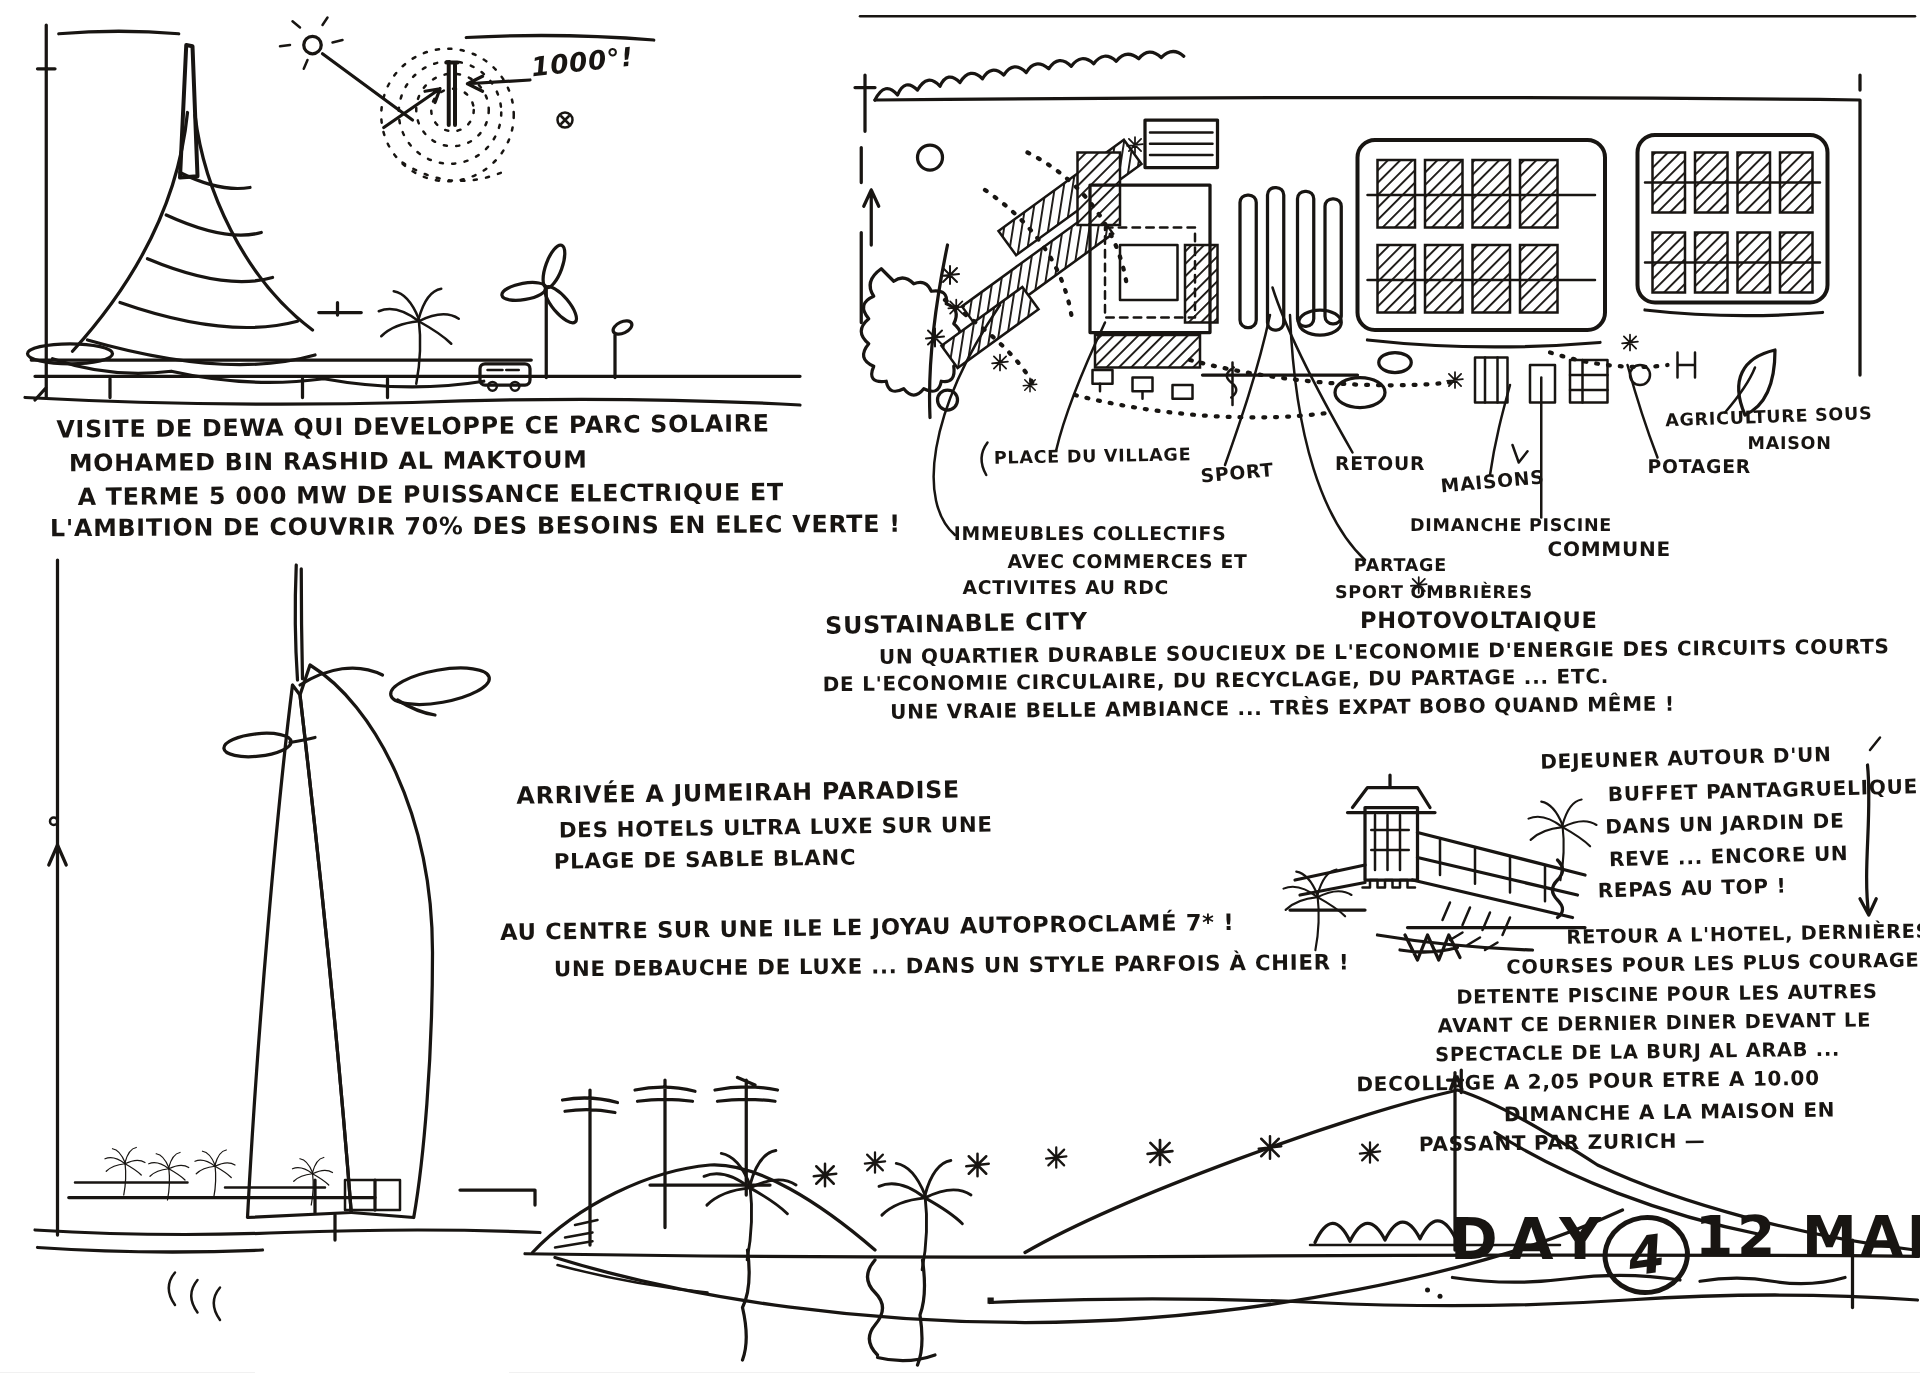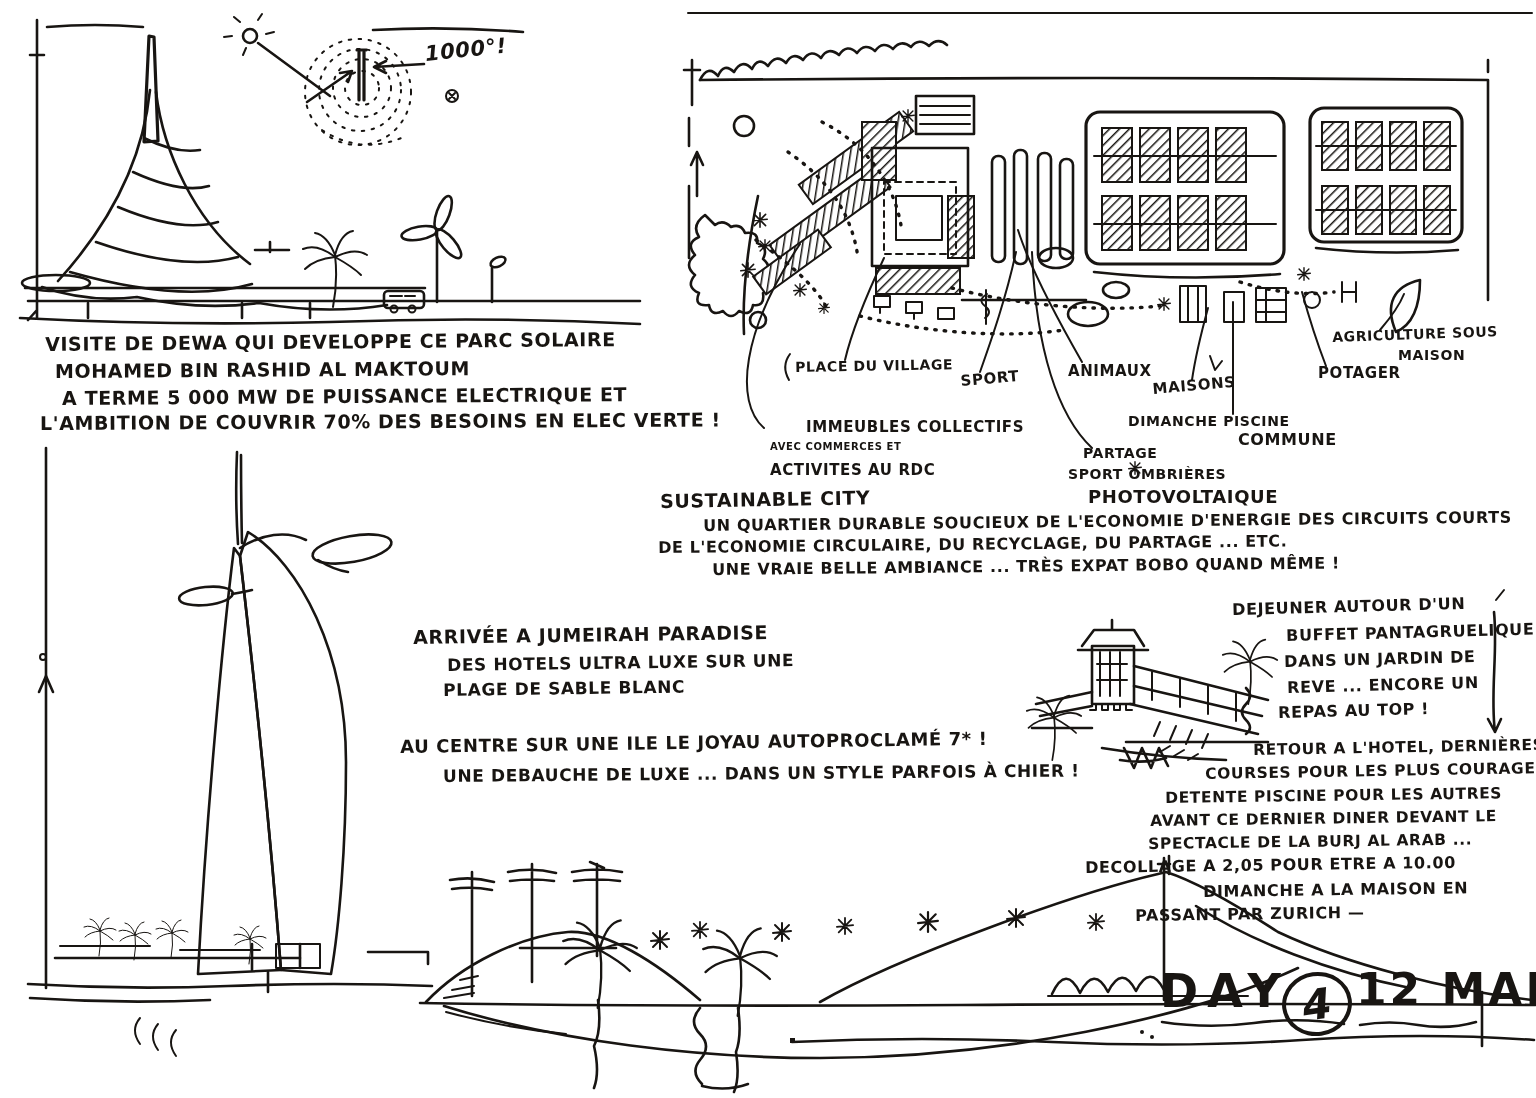--- a/index.html
+++ b/index.html
@@ -285,29 +285,29 @@
 </svg>
 
 <div class="hw" style="left:45px;top:335px;font-size:19px;transform:rotate(-0.5deg);">VISITE DE DEWA QUI DEVELOPPE CE PARC SOLAIRE</div>
 <div class="hw" style="left:55px;top:362px;font-size:19px;transform:rotate(-0.4deg);">MOHAMED BIN RASHID AL MAKTOUM</div>
 <div class="hw" style="left:62px;top:389px;font-size:19px;transform:rotate(-0.4deg);">A TERME 5 000 MW DE PUISSANCE ELECTRIQUE ET</div>
 <div class="hw" style="left:40px;top:414px;font-size:19px;transform:rotate(-0.3deg);">L'AMBITION DE COUVRIR 70% DES BESOINS EN ELEC VERTE !</div>
 <div class="hw" style="left:424px;top:44px;font-size:21px;font-style:italic;transform:rotate(-6deg);">1000°!</div>
 
 <div class="hw" style="left:795px;top:360px;font-size:14px;transform:rotate(-1deg);">PLACE DU VILLAGE</div>
 <div class="hw" style="left:960px;top:374px;font-size:15px;transform:rotate(-5deg);">SPORT</div>
-<div class="hw" style="left:1068px;top:364px;font-size:15px;">ANIMAUX</div>
+<div class="hw" style="left:1068px;top:364px;font-size:15px;">RETOUR</div>
 <div class="hw" style="left:1152px;top:382px;font-size:15px;transform:rotate(-5deg);">MAISONS</div>
 <div class="hw" style="left:1128px;top:414px;font-size:14px;">DIMANCHE PISCINE</div>
 <div class="hw" style="left:1238px;top:432px;font-size:16px;">COMMUNE</div>
 <div class="hw" style="left:1318px;top:366px;font-size:15px;text-align:center;">POTAGER</div>
 <div class="hw" style="left:1332px;top:330px;font-size:14px;transform:rotate(-2deg);">AGRICULTURE SOUS</div>
 <div class="hw" style="left:1398px;top:348px;font-size:14px;">MAISON</div>
-<div class="hw" style="left:763px;top:420px;font-size:15px;margin-left:43px;">IMMEUBLES COLLECTIFS</div>
-<div class="hw" style="left:770px;top:442px;font-size:10px;">AVEC COMMERCES ET</div>
+<div class="hw" style="left:763px;top:420px;font-size:15px;">IMMEUBLES COLLECTIFS</div>
+<div class="hw" style="left:806px;top:442px;font-size:15px;">AVEC COMMERCES ET</div>
 <div class="hw" style="left:770px;top:463px;font-size:15px;text-align:right;">ACTIVITES AU RDC</div>
 <div class="hw" style="left:1083px;top:446px;font-size:14px;">PARTAGE</div>
 <div class="hw" style="left:1068px;top:467px;font-size:14px;">SPORT OMBRIÈRES</div>
 <div class="hw" style="left:1088px;top:488px;font-size:18px;">PHOTOVOLTAIQUE</div>
 
 <div class="hw" style="left:660px;top:492px;font-size:19px;transform:rotate(-1deg);">SUSTAINABLE CITY</div>
 <div class="hw" style="left:703px;top:518px;font-size:16px;transform:rotate(-0.6deg);">UN QUARTIER DURABLE SOUCIEUX DE L'ECONOMIE D'ENERGIE DES CIRCUITS COURTS</div>
 <div class="hw" style="left:658px;top:540px;font-size:16px;transform:rotate(-0.6deg);">DE L'ECONOMIE CIRCULAIRE, DU RECYCLAGE, DU PARTAGE ... ETC.</div>
 <div class="hw" style="left:712px;top:562px;font-size:16px;transform:rotate(-0.6deg);">UNE VRAIE BELLE AMBIANCE ... TRÈS EXPAT BOBO QUAND MÊME !</div>
 

